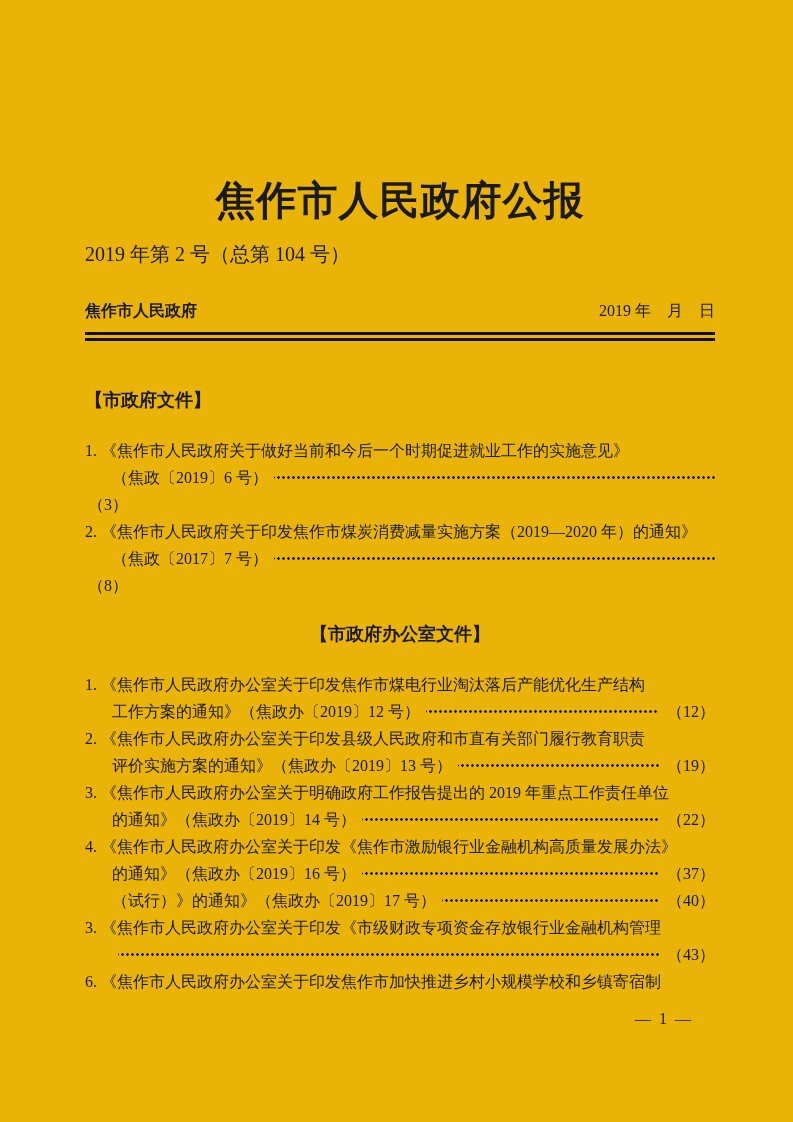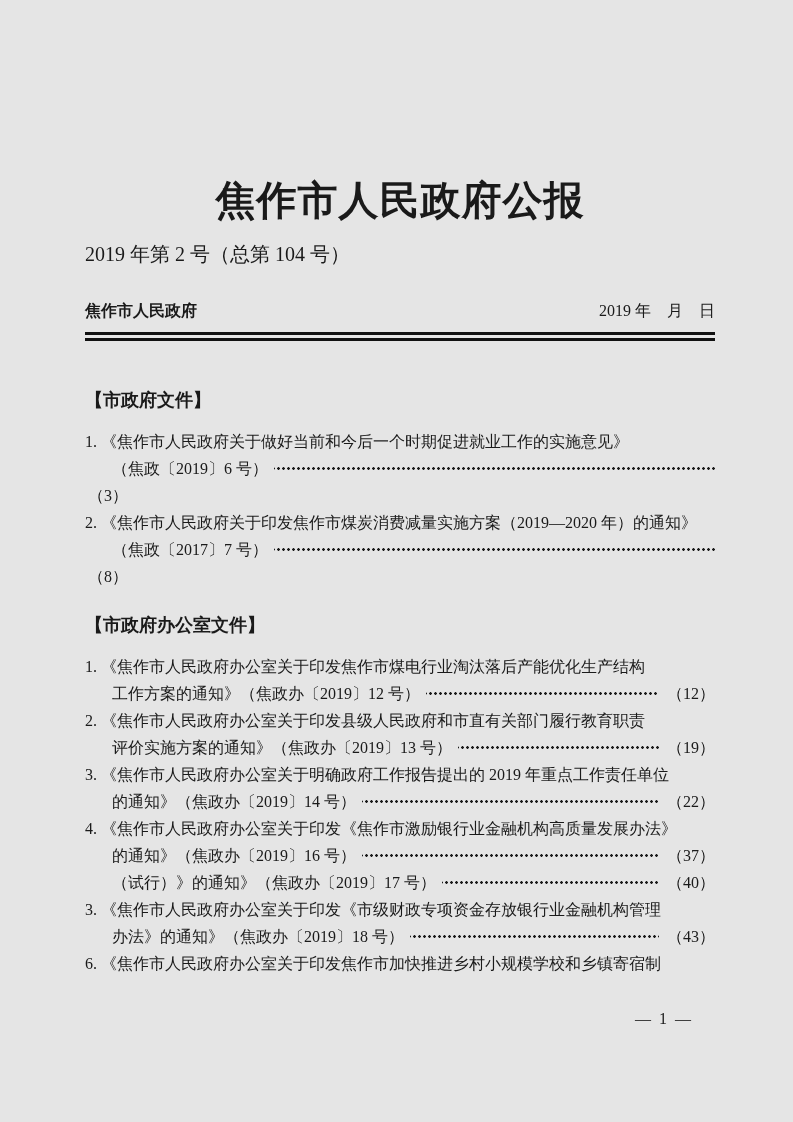--- a/index.html
+++ b/index.html
@@ -7,21 +7,21 @@
     padding: 0;
     background: #ffffff;
   }
   .page {
     position: relative;
     width: 793px;
     height: 1122px;
     margin: 0 auto;
     box-sizing: border-box;
     padding: 0 78px 0 85px;
-    background: #e5e5e5;
+    background: #eab308;
     color: #1a1a1a;
     font-family: "Liberation Serif", "DejaVu Serif", serif;
     overflow: hidden;
   }
   .doc-title {
     padding-top: 176px;
     text-align: center;
     font-family: "Liberation Sans", "DejaVu Sans", sans-serif;
     font-weight: 800;
     font-size: 40px;
@@ -53,29 +53,30 @@
     margin-top: 10px;
     height: 3px;
     border-top: 3px solid #111111;
     border-bottom: 3px solid #111111;
   }
   .toc {
     margin-top: 46px;
   }
   .toc-section + .toc-section {
     margin-top: 22px;
+    text-align: center;
   }
   .sec-heading {
     font-family: "Liberation Sans", "DejaVu Sans", sans-serif;
     font-weight: 700;
     font-size: 18px;
     line-height: 26px;
   }
   .sec-items {
-    margin-top: 15px;
+    margin-top: 24px;
     font-size: 16px;
   }
   .line {
     display: flex;
     line-height: 27px;
   }
   .line .txt {
     white-space: pre-wrap;
   }
   .line.cont {
@@ -200,21 +201,20 @@
               <span class="txt">（试行）》的通知》（焦政办〔2019〕17 号）</span>
               <span class="leader"></span>
               <span class="page-ref">（40）</span>
             </div>
           </div>
           <div class="toc-item">
             <div class="line first">
               <span class="txt">3. 《焦作市人民政府办公室关于印发《市级财政专项资金存放银行业金融机构管理</span>
             </div>
             <div class="line cont">
-              <span class="txt">办法》的通知》（焦政办〔2019〕18 号）</span>
               <span class="leader"></span>
               <span class="page-ref">（43）</span>
             </div>
           </div>
           <div class="toc-item">
             <div class="line first">
               <span class="txt">6. 《焦作市人民政府办公室关于印发焦作市加快推进乡村小规模学校和乡镇寄宿制</span>
             </div>
           </div>
         </div>

